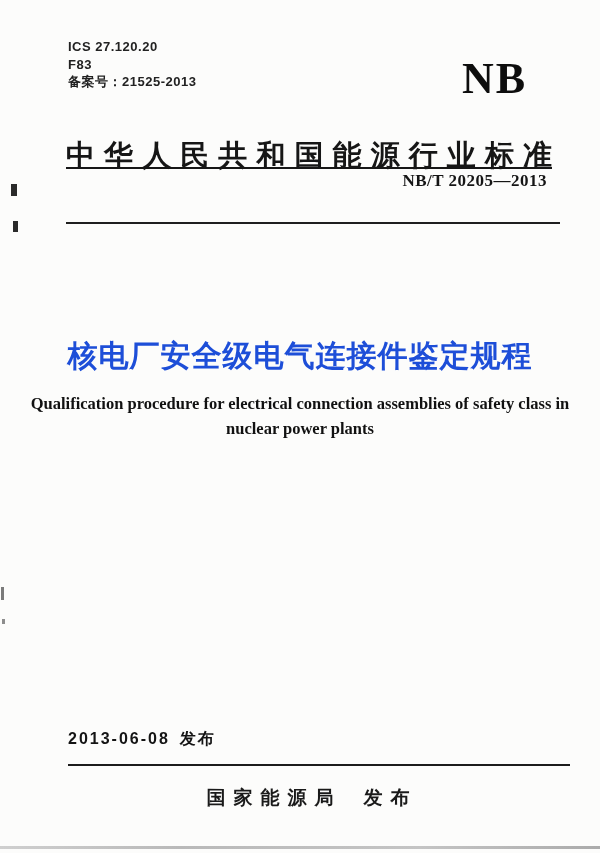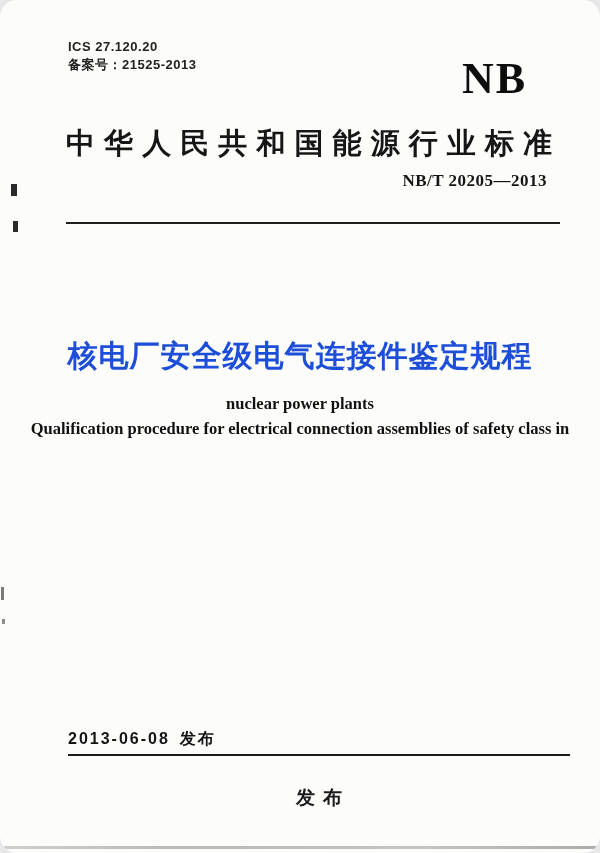--- a/index.html
+++ b/index.html
@@ -7,21 +7,20 @@
   body { font-family: "Liberation Sans", sans-serif; }
 
   .page {
     position: relative;
     width: 600px;
     height: 853px;
     margin: 0 auto;
     background: #fcfcfb;
     overflow: hidden;
     color: #1a1a1a;
-    border-radius: 17px;
   }
 
   
   .ics-block {
     position: absolute;
     left: 68px;
     top: 38px;
     font-size: 13px;
     font-weight: 600;
     line-height: 17.5px;
@@ -39,28 +38,29 @@
     font-size: 44px;
     line-height: 58px;
     letter-spacing: 2px;
     color: #0d0d0d;
   }
 
   
   .standard-category {
     position: absolute;
     left: 66px;
-    top: 125px;
+    top: 137px;
     width: 486px;
     font-size: 29px;
     font-weight: 600;
     color: #161616;
     text-align: justify;
     text-align-last: justify;
     line-height: 36px;
+    text-decoration: underline;
   }
 
   .standard-number {
     position: absolute;
     right: 53px;
     top: 171px;
     font-family: "Liberation Serif", "DejaVu Serif", serif;
     font-weight: 600;
     font-size: 17px;
     letter-spacing: 0.5px;
@@ -107,21 +107,21 @@
     left: 68px;
     right: 30px;
     top: 729px;
     display: flex;
     justify-content: space-between;
     align-items: baseline;
     font-size: 16px;
     font-weight: bold;
     letter-spacing: 1.5px;
     color: #141414;
-    padding-bottom: 4px;
+    padding-bottom: 14px;
     border-bottom: 2px solid #1c1c1c;
   }
   .dates-row .date-num { letter-spacing: 2px; }
   .dates-row .date-suffix { margin-left: 4px; letter-spacing: 2px; }
 
   .publisher-row {
     position: absolute;
     left: 12px;
     top: 785px;
     width: 100%;
@@ -150,46 +150,48 @@
     background: linear-gradient(to right, #cfcfcf, #b9b9b9 30%, #c4c4c4 70%, #ababab);
   }
 </style>
 </head>
 <body>
 
 <div class="page">
 
   <div class="ics-block">
     <div>ICS 27.120.20</div>
+    <div>F83</div>
     <div>备案号：21525-2013</div>
   </div>
 
   <div class="nb-logo">NB</div>
 
   <div class="standard-category">中华人民共和国能源行业标准</div>
 
   <div class="standard-number">NB/T 20205—2013</div>
 
   <div class="top-rule"></div>
 
   <div class="title-zh">核电厂安全级电气连接件鉴定规程</div>
 
   <div class="title-en">
+    <div>Qualification procedure for electrical connection assemblies of safety class in</div>
     <div>nuclear power plants</div>
-    <div>Qualification procedure for electrical connection assemblies of safety class in</div>
   </div>
 
   <div class="dates-row">
     <div>
       <span class="date-num">2013-06-08</span>
       <span class="date-suffix">发布</span>
     </div>
   </div>
 
   <div class="publisher-row">
+    <span>国家能源局</span>
     <span class="publisher-action">发布</span>
   </div>
 
   <div class="artifact a1"></div>
   <div class="artifact a2"></div>
   <div class="artifact a3"></div>
   <div class="artifact a4"></div>
   <div class="scan-edge"></div>
 
 </div>

